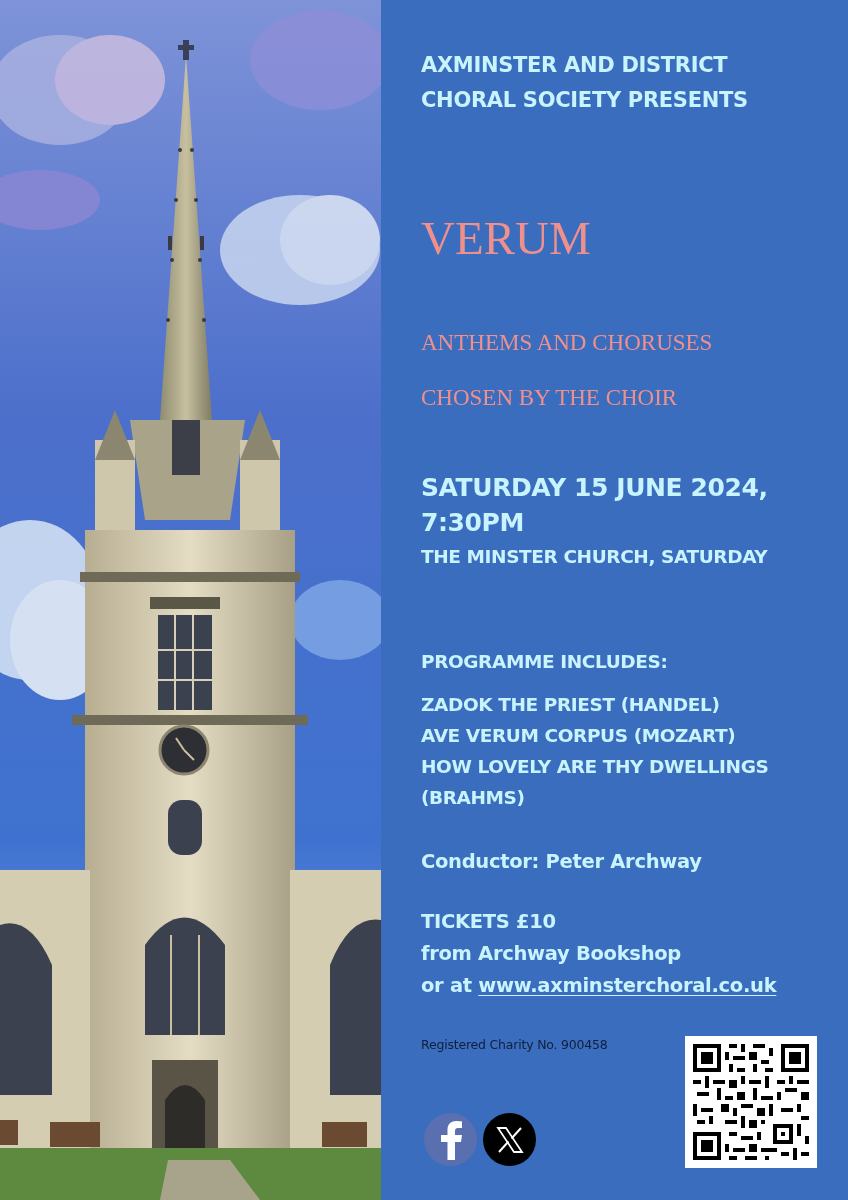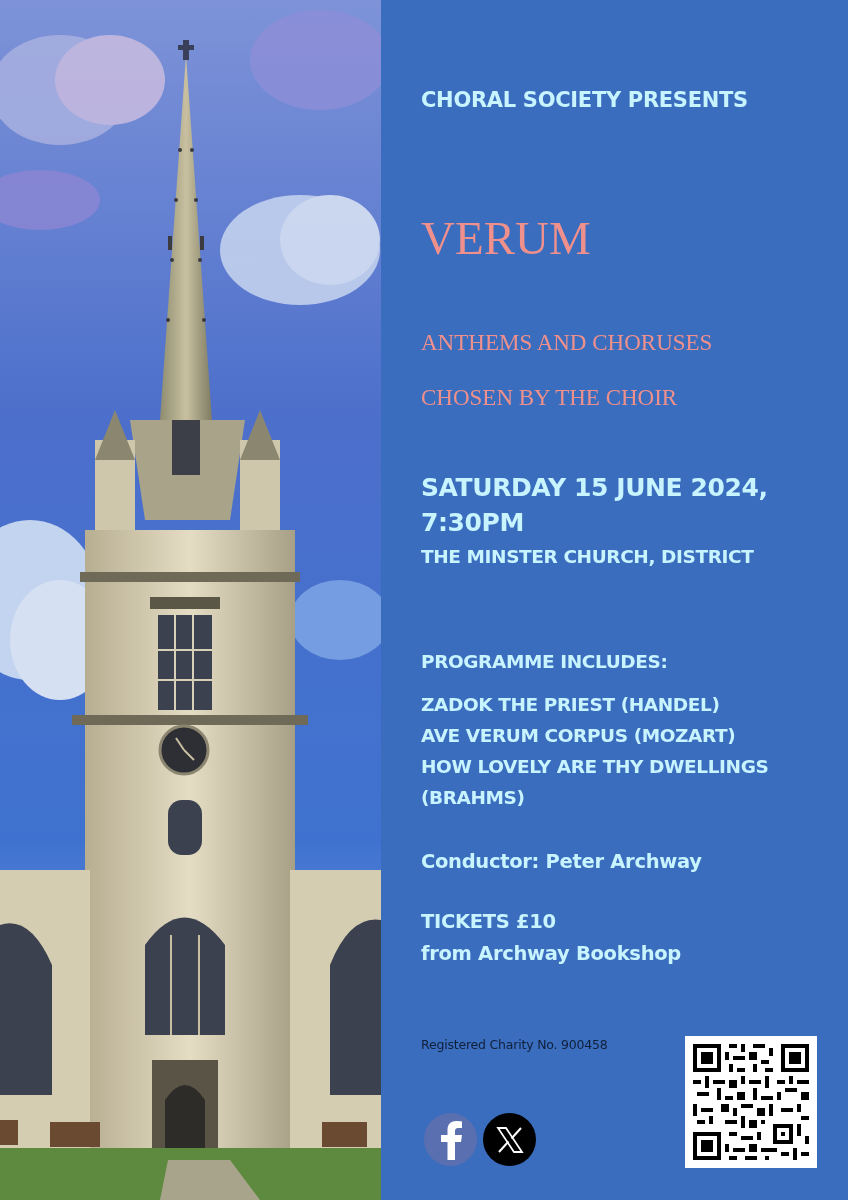--- a/index.html
+++ b/index.html
@@ -116,42 +116,44 @@
     <rect x="0" y="1120" width="18" height="25" fill="#6B4A32"></rect>
     <rect x="50" y="1122" width="50" height="25" fill="#6B4A32"></rect>
     <rect x="322" y="1122" width="45" height="25" fill="#6B4A32"></rect>
 
     <rect x="0" y="1148" width="381" height="52" fill="#5D8A3E"></rect>
     <polygon points="168,1160 230,1160 260,1200 160,1200" fill="#A8A48C"></polygon>
   </svg>
 </div>
 
 <div class="panel">
+  <p class="t sans h1" style="top:48px;">AXMINSTER AND DISTRICT</p>
   <p class="t sans h1" style="top:83px;">CHORAL SOCIETY PRESENTS</p>
 
   <h1 class="t serif title" style="top:207px;">VERUM</h1>
 
   <p class="t serif sub" style="top:325px;">ANTHEMS AND CHORUSES</p>
   <p class="t serif sub" style="top:380px;">CHOSEN BY THE CHOIR</p>
 
   <p class="t sans date" style="top:470px;">SATURDAY 15 JUNE 2024,</p>
   <p class="t sans date" style="top:505px;">7:30PM</p>
 
-  <p class="t sans body" style="top:541px;">THE MINSTER CHURCH, DISTRICT</p>
+  <p class="t sans body" style="top:541px;">THE MINSTER CHURCH, SATURDAY</p>
 
   <p class="t sans body" style="top:646px;">PROGRAMME INCLUDES:</p>
   <p class="t sans body" style="top:689px;">ZADOK THE PRIEST (HANDEL)</p>
   <p class="t sans body" style="top:720px;">AVE VERUM CORPUS (MOZART)</p>
   <p class="t sans body" style="top:751px;">HOW LOVELY ARE THY DWELLINGS</p>
   <p class="t sans body" style="top:782px;">(BRAHMS)</p>
 
   <p class="t sans mixed" style="top:846px;">Conductor: Peter Archway</p>
 
   <p class="t sans mixed" style="top:906px;">TICKETS £10</p>
   <p class="t sans mixed" style="top:938px;">from Archway Bookshop</p>
+  <p class="t sans mixed" style="top:970px;"><span>or at </span><a class="link">www.axminsterchoral.co.uk</a></p>
 
   <p class="t charity" style="top:1037px;">Registered Charity No. 900458</p>
 
   <div class="social fb">
     <svg width="26" height="40" viewBox="0 0 26 40">
       <path d="M17,40 L17,22 L23,22 L24,15 L17,15 L17,11 C17,9 18,8 20,8 L24,8 L24,1.5 C22.5,1.2 20,1 18,1 C12.5,1 9.5,4.5 9.5,10 L9.5,15 L3,15 L3,22 L9.5,22 L9.5,40 Z" fill="#ffffff"></path>
     </svg>
   </div>
   <div class="social x">
     <svg width="28" height="28" viewBox="0 0 28 28">

